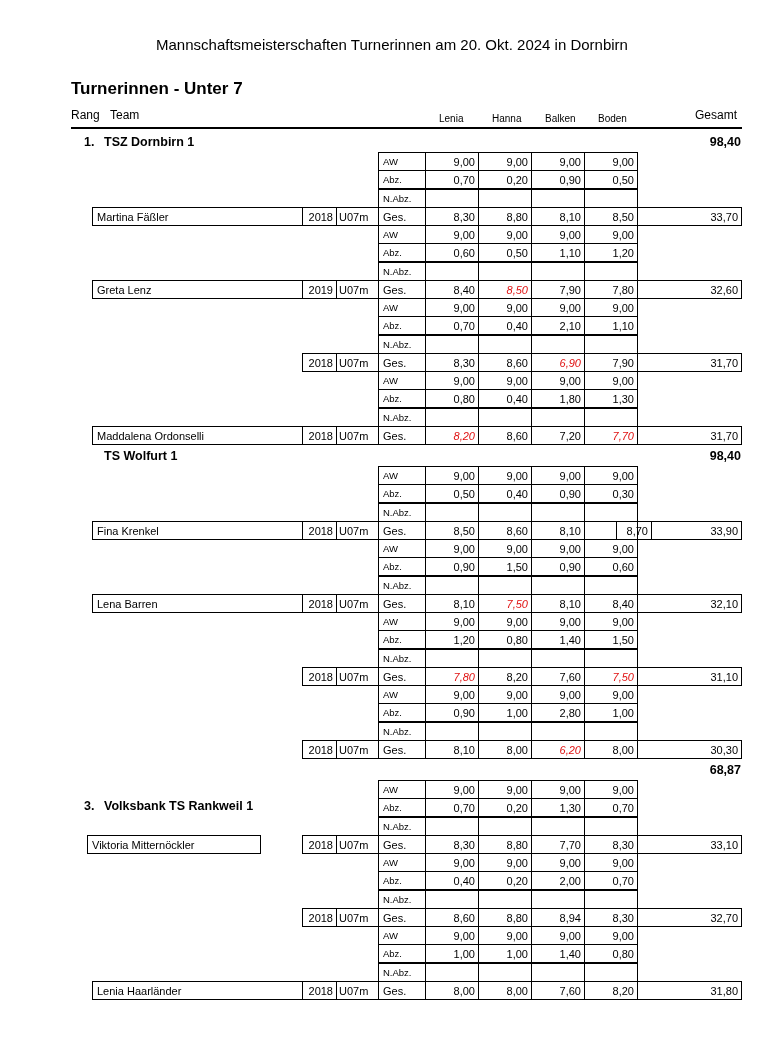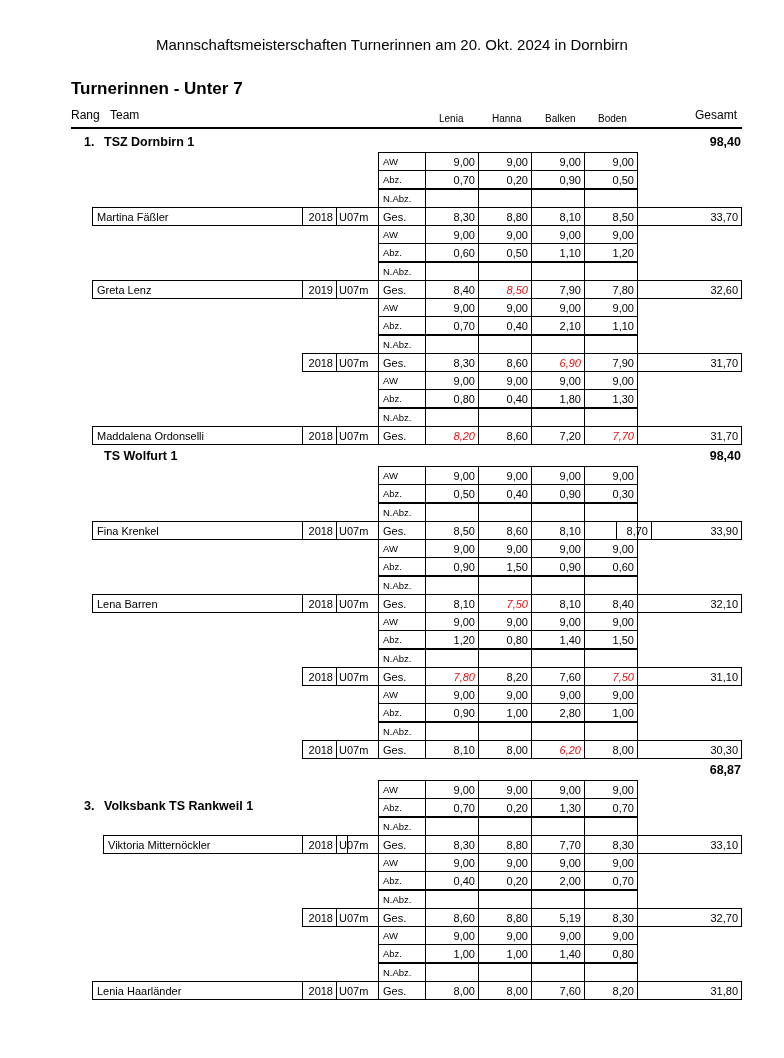--- a/index.html
+++ b/index.html
@@ -238,21 +238,21 @@
     <div class="cell l lbl bord" style="left: 378px; width: 48px; top: 798.25px;">Abz.</div>
     <div class="cell r bord" style="left: 425px; width: 54px; top: 798.25px;">0,70</div>
     <div class="cell r bord" style="left: 478px; width: 54px; top: 798.25px;">0,20</div>
     <div class="cell r bord" style="left: 531px; width: 54px; top: 798.25px;">1,30</div>
     <div class="cell r bord" style="left: 584px; width: 54px; top: 798.25px;">0,70</div>
     <div class="cell l lbl bord" style="left: 378px; width: 48px; top: 816.5px;">N.Abz.</div>
     <div class="cell r bord" style="left: 425px; width: 54px; top: 816.5px;"></div>
     <div class="cell r bord" style="left: 478px; width: 54px; top: 816.5px;"></div>
     <div class="cell r bord" style="left: 531px; width: 54px; top: 816.5px;"></div>
     <div class="cell r bord" style="left: 584px; width: 54px; top: 816.5px;"></div>
-    <div class="cell l bord" style="left: 103px; width: 245px; top: 834.75px;">Viktoria Mitternöckler</div>
+    <div class="cell l bord" style="left: 87px; width: 174px; top: 834.75px;">Viktoria Mitternöckler</div>
     <div class="cell r bord" style="left: 302px; width: 35px; top: 834.75px;">2018</div>
     <div class="cell l bord" style="left: 336px; width: 43px; top: 834.75px; padding-left: 2px;">U07m</div>
     <div class="cell l ges bord" style="left: 378px; width: 48px; top: 834.75px;">Ges.</div>
     <div class="cell r bord" style="left: 425px; width: 54px; top: 834.75px;">8,30</div>
     <div class="cell r bord" style="left: 478px; width: 54px; top: 834.75px;">8,80</div>
     <div class="cell r bord" style="left: 531px; width: 54px; top: 834.75px;">7,70</div>
     <div class="cell r bord" style="left: 584px; width: 54px; top: 834.75px;">8,30</div>
     <div class="cell r bord" style="left: 637px; width: 105px; top: 834.75px;">33,10</div>
     <div class="cell l lbl bord" style="left: 378px; width: 48px; top: 853px;">AW</div>
     <div class="cell r bord" style="left: 425px; width: 54px; top: 853px;">9,00</div>
@@ -267,21 +267,21 @@
     <div class="cell l lbl bord" style="left: 378px; width: 48px; top: 889.5px;">N.Abz.</div>
     <div class="cell r bord" style="left: 425px; width: 54px; top: 889.5px;"></div>
     <div class="cell r bord" style="left: 478px; width: 54px; top: 889.5px;"></div>
     <div class="cell r bord" style="left: 531px; width: 54px; top: 889.5px;"></div>
     <div class="cell r bord" style="left: 584px; width: 54px; top: 889.5px;"></div>
     <div class="cell r bord" style="left: 302px; width: 35px; top: 907.75px;">2018</div>
     <div class="cell l bord" style="left: 336px; width: 43px; top: 907.75px; padding-left: 2px;">U07m</div>
     <div class="cell l ges bord" style="left: 378px; width: 48px; top: 907.75px;">Ges.</div>
     <div class="cell r bord" style="left: 425px; width: 54px; top: 907.75px;">8,60</div>
     <div class="cell r bord" style="left: 478px; width: 54px; top: 907.75px;">8,80</div>
-    <div class="cell r bord" style="left: 531px; width: 54px; top: 907.75px;">5,19</div>
+    <div class="cell r bord" style="left: 531px; width: 54px; top: 907.75px;">8,94</div>
     <div class="cell r bord" style="left: 584px; width: 54px; top: 907.75px;">8,30</div>
     <div class="cell r bord" style="left: 637px; width: 105px; top: 907.75px;">32,70</div>
     <div class="cell l lbl bord" style="left: 378px; width: 48px; top: 926px;">AW</div>
     <div class="cell r bord" style="left: 425px; width: 54px; top: 926px;">9,00</div>
     <div class="cell r bord" style="left: 478px; width: 54px; top: 926px;">9,00</div>
     <div class="cell r bord" style="left: 531px; width: 54px; top: 926px;">9,00</div>
     <div class="cell r bord" style="left: 584px; width: 54px; top: 926px;">9,00</div>
     <div class="cell l lbl bord" style="left: 378px; width: 48px; top: 944.25px;">Abz.</div>
     <div class="cell r bord" style="left: 425px; width: 54px; top: 944.25px;">1,00</div>
     <div class="cell r bord" style="left: 478px; width: 54px; top: 944.25px;">1,00</div>

